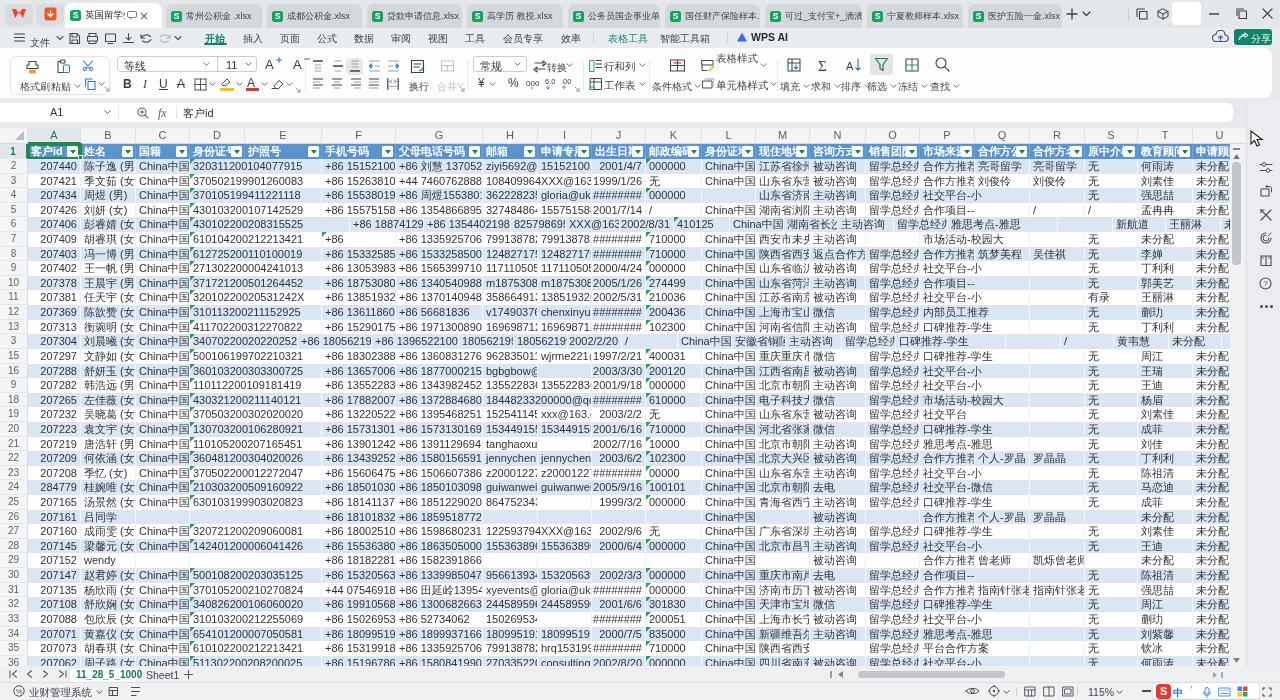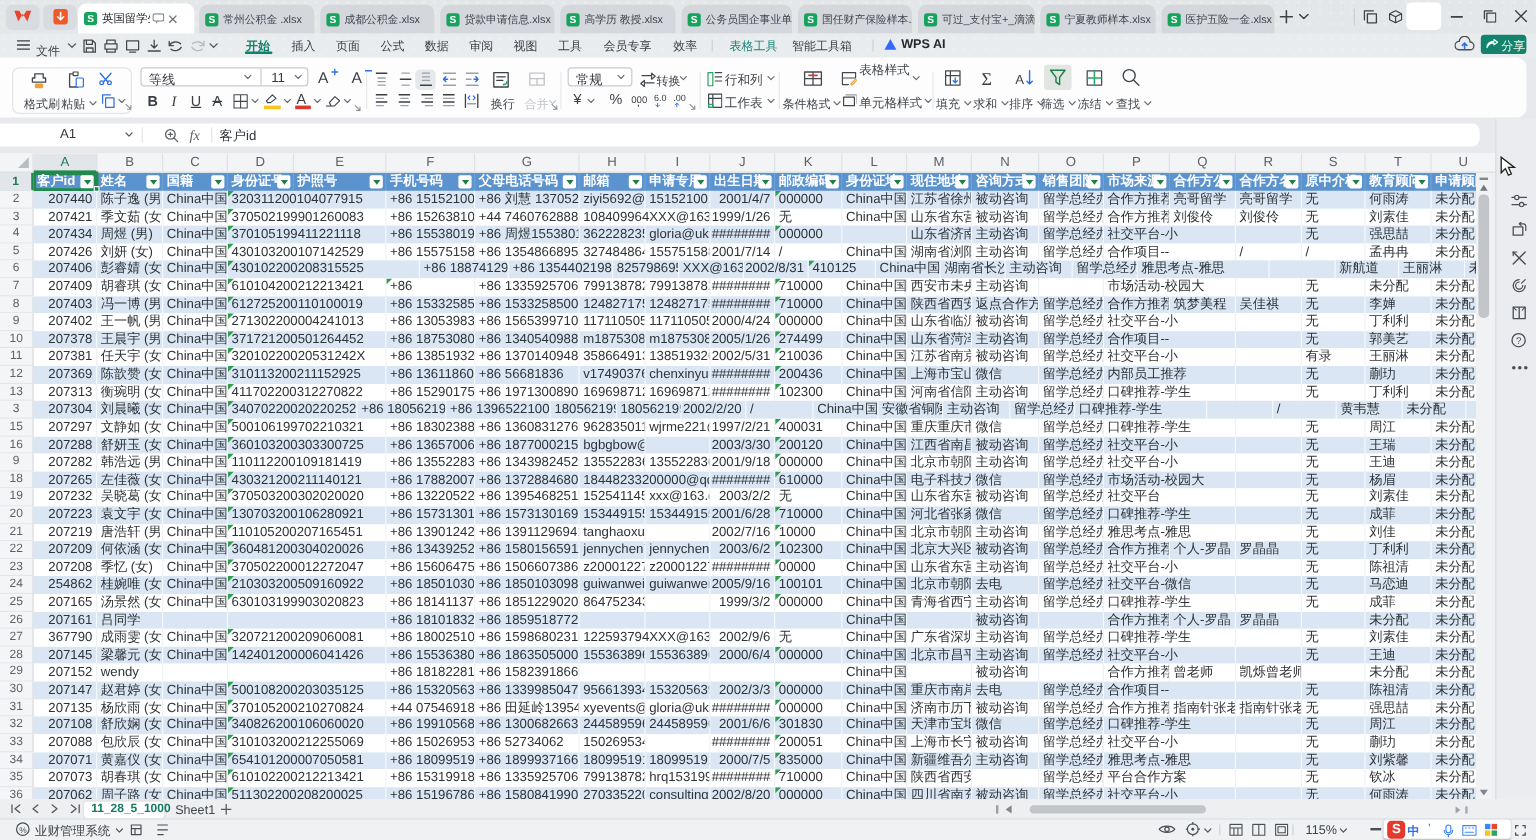--- a/index.html
+++ b/index.html
@@ -922,21 +922,21 @@
 <div class="r b">
         <div class="rh">20</div>
         <div class="c ar" style="width:53px">207223</div>
         <div class="c" style="width:55px">袁文宇 (女)</div>
         <div class="c" style="width:54px">China中国</div>
         <div class="c" style="width:132px"><i class="tri"></i>130703200106280921</div>
         <div class="c" style="width:74px">+86 15731301655</div>
         <div class="c" style="width:87px">+86 15731301692</div>
         <div class="c" style="width:55px">153449155@qq.com</div>
         <div class="c" style="width:54px">15344915512@163.com</div>
-        <div class="c ar" style="width:54px">2001/6/28</div>
+        <div class="c ar" style="width:54px">2001/6/16</div>
         <div class="c" style="width:56px"><i class="tri"></i>710000</div>
         <div class="c" style="width:54px">China中国</div>
         <div class="c" style="width:54px">河北省张家口</div>
         <div class="c" style="width:56px">微信</div>
         <div class="c" style="width:54px">留学总经办</div>
         <div class="c" style="width:110px">口碑推荐-学生</div>
         <div class="c" style="width:55px"></div>
         <div class="c" style="width:53px">无</div>
         <div class="c" style="width:55px">成菲</div>
         <div class="c" style="width:53px">未分配</div>
@@ -1003,21 +1003,21 @@
         <div class="c" style="width:56px">主动咨询</div>
         <div class="c" style="width:54px">留学总经办</div>
         <div class="c" style="width:110px">社交平台-小</div>
         <div class="c" style="width:55px"></div>
         <div class="c" style="width:53px">无</div>
         <div class="c" style="width:55px">陈祖清</div>
         <div class="c" style="width:53px">未分配</div>
       </div>
 <div class="r b">
         <div class="rh">24</div>
-        <div class="c ar" style="width:53px">254862</div>
+        <div class="c ar" style="width:53px">284779</div>
         <div class="c" style="width:55px">桂婉唯 (女)</div>
         <div class="c" style="width:54px">China中国</div>
         <div class="c" style="width:132px"><i class="tri"></i>210303200509160922</div>
         <div class="c" style="width:74px">+86 18501030912</div>
         <div class="c" style="width:87px">+86 18501030983</div>
         <div class="c" style="width:55px">guiwanwei@qq.com</div>
         <div class="c" style="width:54px">guiwanwei@163.com</div>
         <div class="c ar" style="width:54px">2005/9/16</div>
         <div class="c" style="width:56px"><i class="tri"></i>100101</div>
         <div class="c" style="width:54px">China中国</div>
@@ -1070,21 +1070,21 @@
         <div class="c" style="width:54px"></div>
         <div class="c" style="width:55px">合作方推荐</div>
         <div class="c" style="width:55px">个人-罗晶</div>
         <div class="c" style="width:55px">罗晶晶</div>
         <div class="c" style="width:53px"></div>
         <div class="c" style="width:55px">未分配</div>
         <div class="c" style="width:53px">未分配</div>
       </div>
 <div class="r">
         <div class="rh">27</div>
-        <div class="c ar" style="width:53px">367790</div>
+        <div class="c ar" style="width:53px">207160</div>
         <div class="c" style="width:55px">成雨雯 (女)</div>
         <div class="c" style="width:54px">China中国</div>
         <div class="c" style="width:132px"><i class="tri"></i>320721200209060081</div>
         <div class="c" style="width:74px">+86 18002510631</div>
         <div class="c" style="width:87px">+86 15986802314</div>
         <div class="c" style="width:109px">122593794XXX@163.com</div>
         <div class="c ar" style="width:54px">2002/9/6</div>
         <div class="c" style="width:56px">无</div>
         <div class="c" style="width:54px">China中国</div>
         <div class="c" style="width:54px">广东省深圳市</div>

